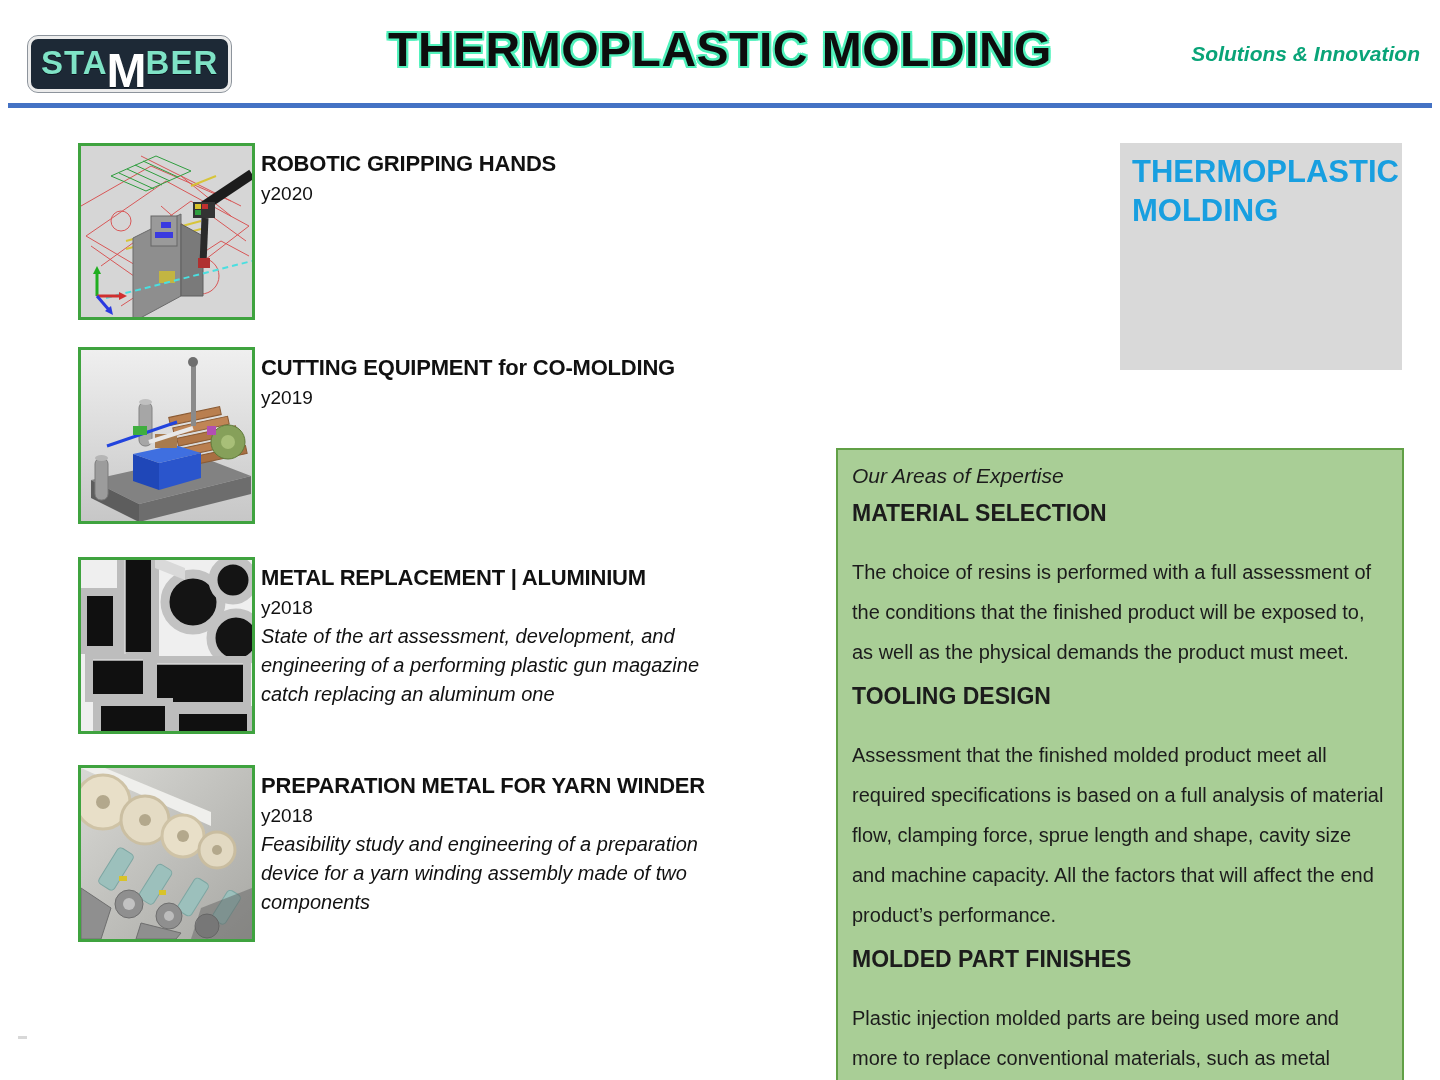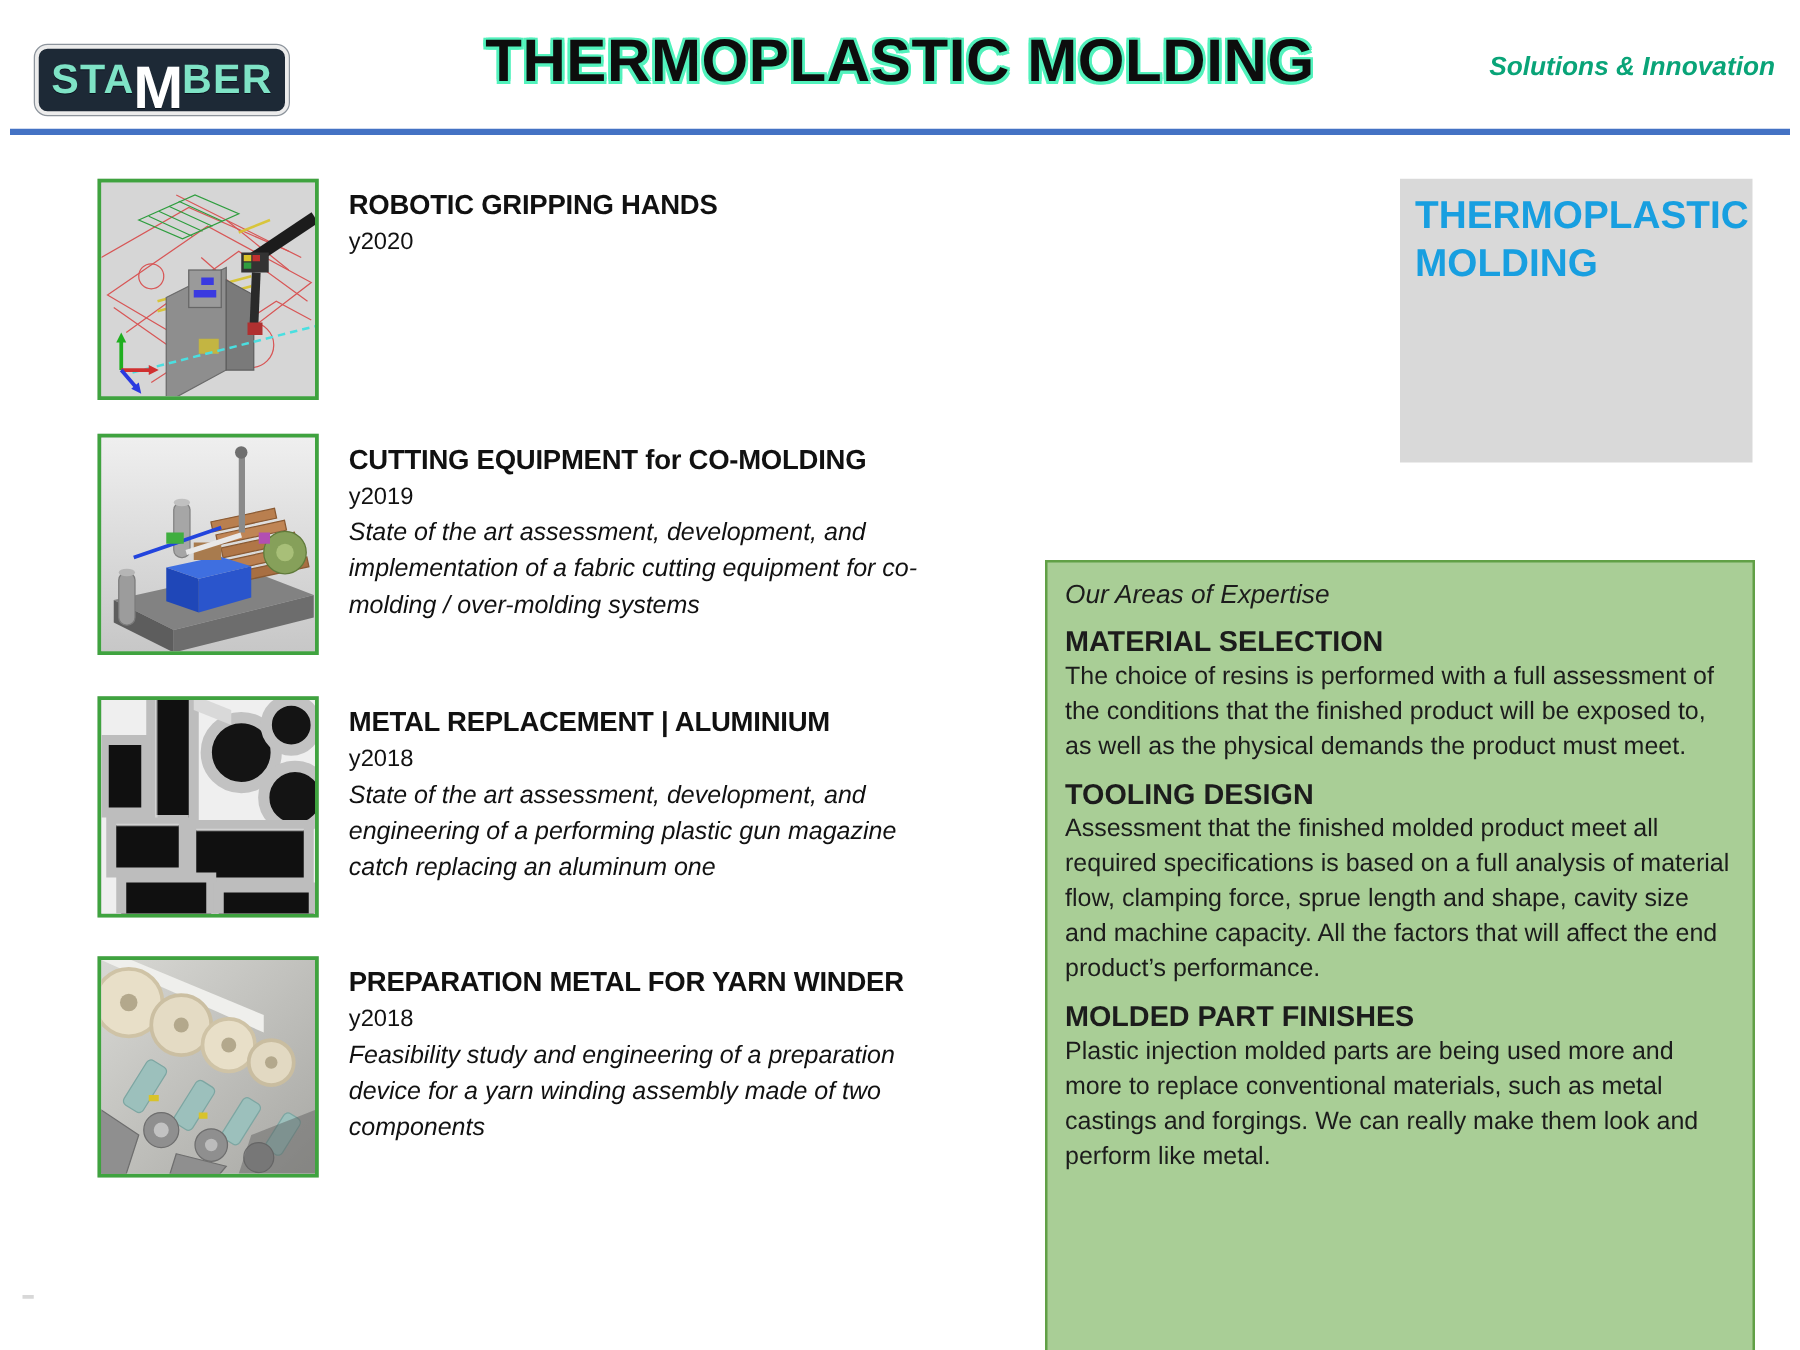--- a/index.html
+++ b/index.html
@@ -26,21 +26,21 @@
   }
 
   .tagline {
     position: absolute; right: 20px; top: 42px;
     font-size: 21px; font-weight: 700; font-style: italic; color: #09a478;
   }
 
   .divider { position: absolute; left: 8px; top: 103px; width: 1424px; height: 5px; background: #4472c4; }
 
   
-  .project { position: absolute; left: 38px; display: flex; gap: 24px; width: 720px; padding-left: 40px; }
+  .project { position: absolute; left: 38px; display: flex; gap: 6px; width: 720px; padding-left: 40px; }
   .project.r1 { top: 143px; }
   .project.r2 { top: 347px; }
   .project.r3 { top: 557px; }
   .project.r4 { top: 765px; }
   .thumb {
     flex: 0 0 auto; width: 177px; height: 177px;
     border: 3px solid #3fa33f; background: #d6d6d6; overflow: hidden;
   }
   .thumb svg { display: block; width: 171px; height: 171px; }
   .ptext { padding-top: 8px; width: 500px; color: #111; }
@@ -56,21 +56,21 @@
   .side-title-box .side-title {
     color: #189fe0; font-size: 31px; font-weight: 800; line-height: 1.25; letter-spacing: 0;
   }
 
   .expertise {
     position: absolute; left: 836px; top: 448px; width: 568px; height: 666px;
     background: #a9ce96; border: 2px solid #61a046; padding: 10px 14px; color: #1c1c1c;
   }
   .expertise .exp-heading { font-size: 21px; font-style: italic; margin: 4px 0 12px 0; }
   .expertise h3 { font-size: 23px; font-weight: 700; margin-top: 11px; }
-  .expertise p { font-size: 20px; line-height: 28px; }
+  .expertise p { font-size: 20px; line-height: 40px; margin-top: 25px; }
 
   
   .stray-mark { position: absolute; left: 18px; top: 1036px; width: 9px; height: 3px; background: #d8d8d8; }
 </style>
 </head>
 <body>
 
 <div class="slide">
 
   <div class="logo-wrap">
@@ -174,21 +174,20 @@
         <line x1="26" y1="96" x2="96" y2="72" stroke="#2244dd" stroke-width="3"></line>
         <rect x="52" y="76" width="14" height="9" fill="#3fae3f"></rect>
         <rect x="126" y="76" width="9" height="9" fill="#b24fb2"></rect>
         <rect x="74" y="84" width="22" height="14" fill="#a87b4e"></rect>
         <path d="M68,92 L112,78" stroke="#e8e8e8" stroke-width="4"></path>
       </svg>
     </figure>
     <div class="ptext">
       <h2>CUTTING EQUIPMENT for CO-MOLDING</h2>
       <div class="year">y2019</div>
-      <p class="desc">State of the art assessment, development, and implementation of a fabric cutting equipment for co-molding / over-molding systems</p>
     </div>
   </article>
 
   <article class="project r3">
     <figure class="thumb">
       <svg viewBox="0 0 171 171">
         <rect x="0" y="0" width="171" height="171" fill="#efefef"></rect>
         <g stroke="#c2c2c2" stroke-width="9" fill="#141414">
           <circle cx="112" cy="42" r="28"></circle>
           <circle cx="155" cy="78" r="25"></circle>

